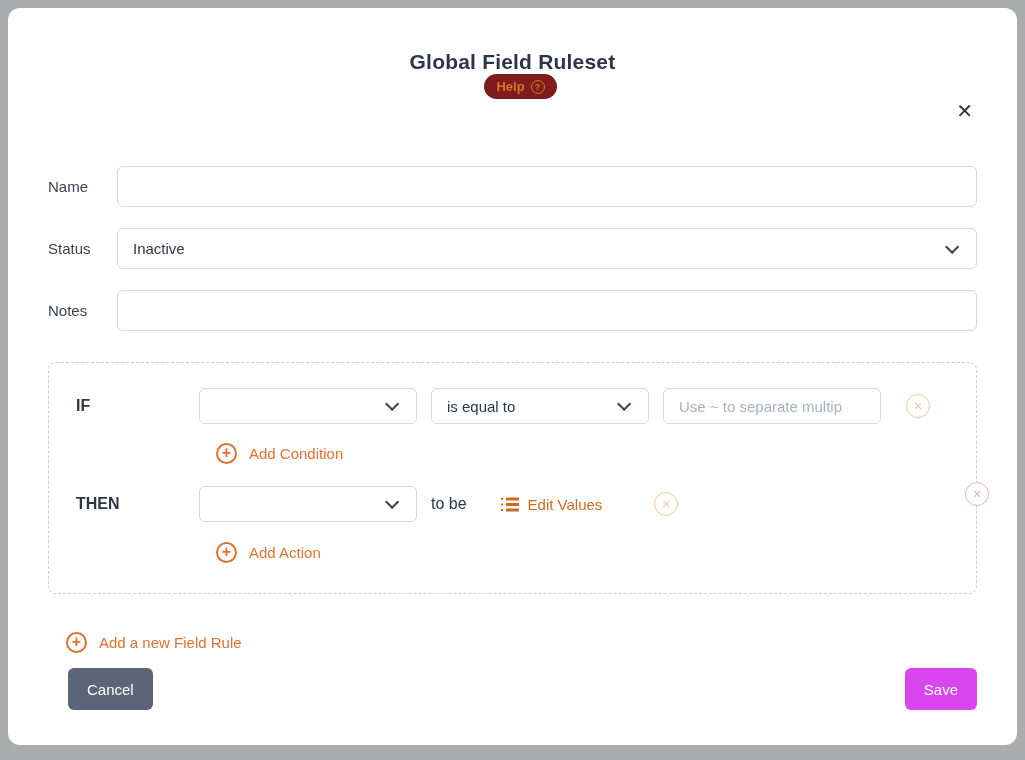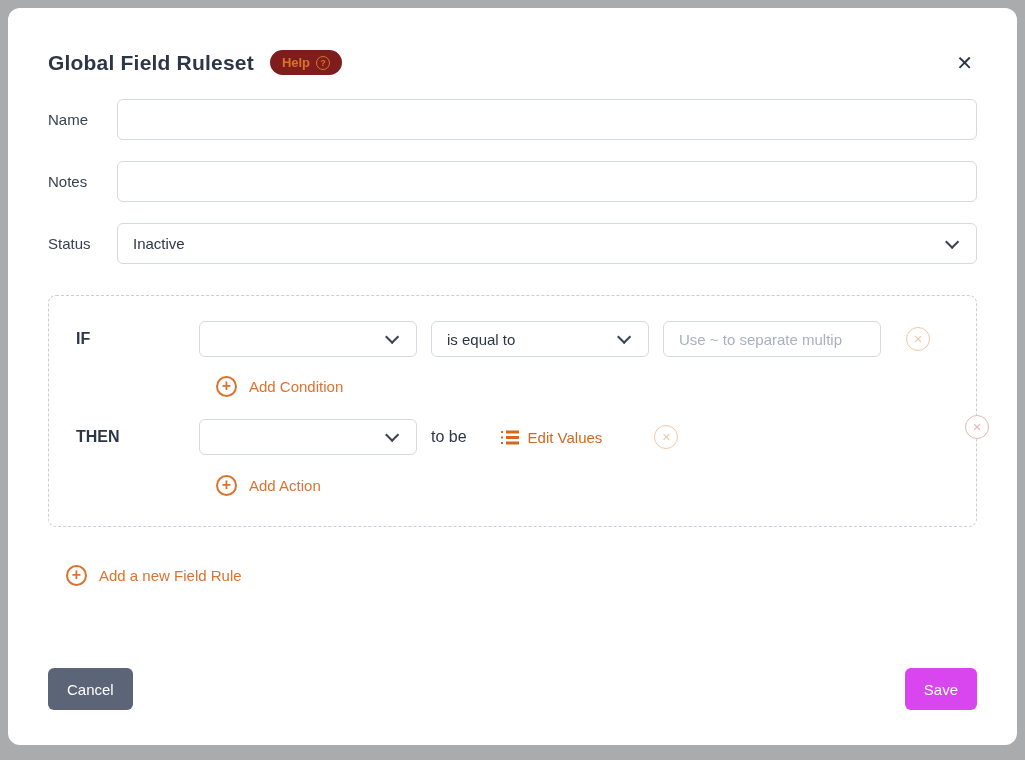--- a/index.html
+++ b/index.html
@@ -15,22 +15,23 @@
     width: 1009px; height: 737px;
     background: #ffffff;
     border-radius: 12px;
     padding: 42px 40px 35px 40px;
     display: flex;
     flex-direction: column;
   }
   
   .modal-header {
     display: flex;
-    align-items: flex-end;
-    margin-bottom: 24px;
+    align-items: center;
+    margin-bottom: 43px;
+    flex-direction: column;
   }
   .modal-title {
     font-size: 21px;
     font-weight: bold;
     color: #2d3648;
     letter-spacing: .2px;
   }
   .help-badge {
     display: inline-flex;
     align-items: center;
@@ -205,21 +206,21 @@
   .btn {
     height: 42px;
     border: none;
     border-radius: 6px;
     font-size: 15px;
     color: #ffffff;
     cursor: pointer;
     padding: 0 19px;
     font-family: "Liberation Sans", sans-serif;
   }
-  .btn-cancel { background: #5b6577; }
+  .btn-cancel { background: #5b6577; margin-left: 20px; }
   .btn-save   { background: #d946ef; }
 </style>
 </head>
 <body>
 
 <div class="modal">
 
   <div class="modal-header">
     <span class="modal-title">Global Field Ruleset</span>
     <span class="help-badge">
@@ -228,30 +229,30 @@
     </span>
     <button class="close-btn">✕</button>
   </div>
 
   <div class="form-row">
     <span class="form-label">Name</span>
     <input class="text-input" type="text" value="" style="">
   </div>
 
   <div class="form-row">
-    <span class="form-label">Notes</span>
-    <input class="text-input" type="text" value="" style="">
-  </div>
-
-  <div class="form-row">
     <span class="form-label">Status</span>
     <div class="select-box">
       <span class="select-value">Inactive</span>
       <span class="chevron"></span>
     </div>
+  </div>
+
+  <div class="form-row">
+    <span class="form-label">Notes</span>
+    <input class="text-input" type="text" value="" style="">
   </div>
 
   <div class="rule-box">
 
     <div class="rule-row">
       <span class="rule-label">IF</span>
       <div class="select-box rule-select">
         <span class="select-value"></span>
         <span class="chevron"></span>
       </div>

